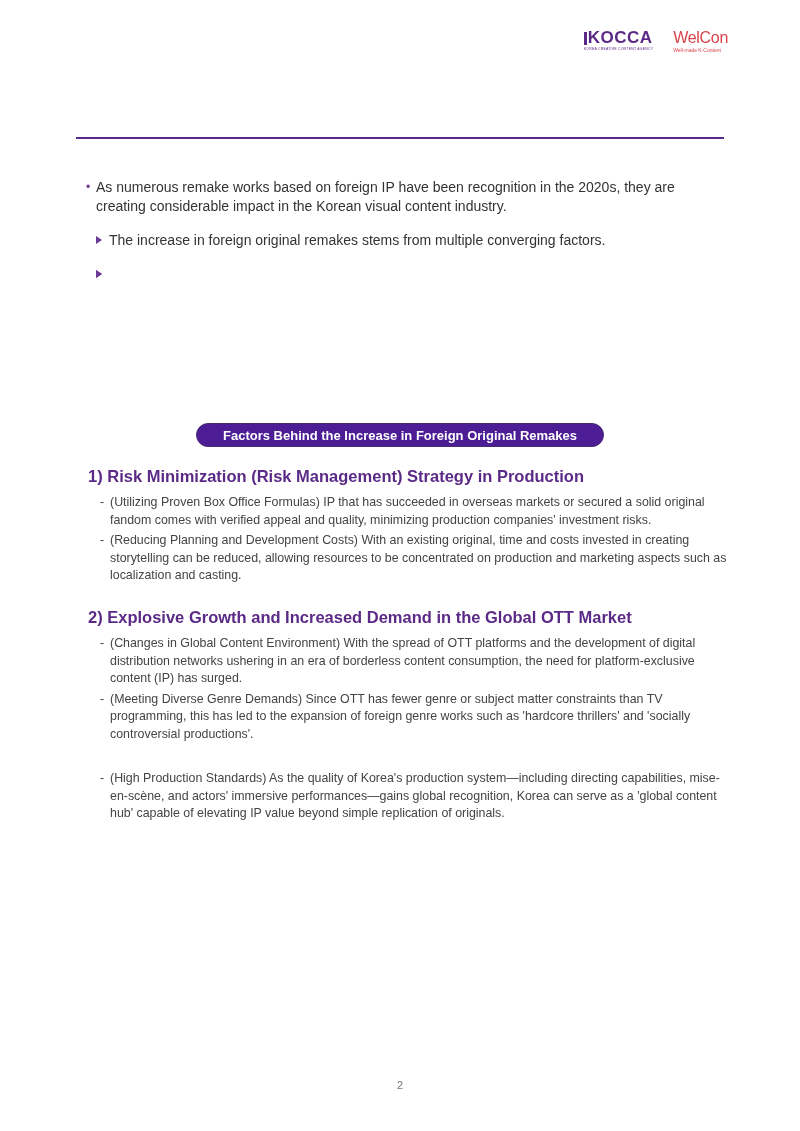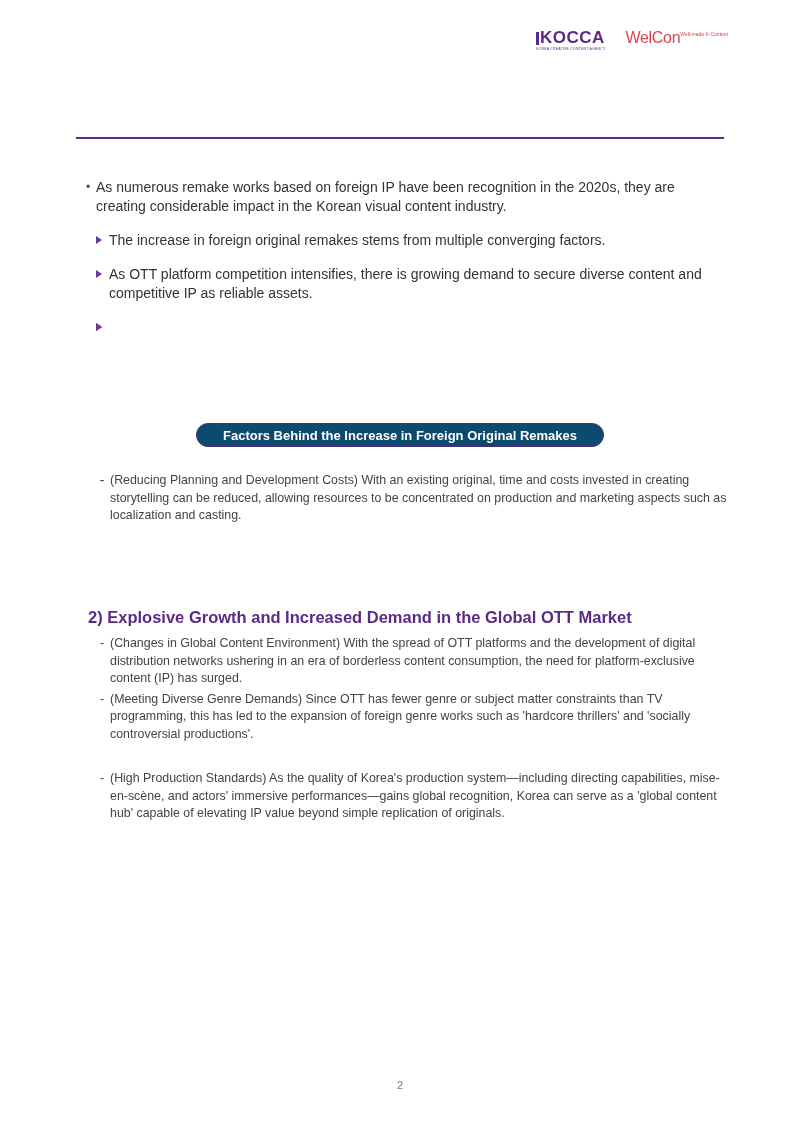--- a/index.html
+++ b/index.html
@@ -3,31 +3,31 @@
 <meta charset="utf-8">
 <style>
   html, body { margin: 0; padding: 0; background: #ffffff; }
   body { width: 800px; height: 1131px; position: relative; overflow: hidden;
          font-family: "Liberation Sans", sans-serif; color: #333333; }
   .logos { position: absolute; top: 30px; right: 72px; display: flex; align-items: flex-start; gap: 20px; }
   .kocca { display: flex; flex-direction: column; align-items: flex-start; }
   .kocca-mark { font-family: "Liberation Sans", sans-serif; font-weight: 700; font-size: 17px; letter-spacing: 0.5px; color: #5b2a86; line-height: 16px; display: flex; align-items: center; }
   .kocca-mark .bar { display: inline-block; width: 3px; height: 13px; background: #5b2a86; margin-right: 1px; }
   .kocca-sub { font-size: 3.5px; color: #5b2a86; letter-spacing: 0.2px; margin-top: 1px; white-space: nowrap; }
-  .welcon { display: flex; flex-direction: row; align-items: flex-start; }
+  .welcon { display: flex; flex-direction: column; align-items: flex-start; }
   .welcon-mark { font-size: 16px; color: #d9434b; line-height: 16px; letter-spacing: -0.3px; }
   .welcon-sub { font-size: 5px; color: #d9434b; white-space: nowrap; margin-top: 1px; }
   .rule { position: absolute; left: 76px; top: 137px; width: 648px; height: 2px; background: #5b2a86; }
   .content { position: absolute; left: 86px; top: 178px; width: 640px; }
   .lead { position: relative; padding-left: 10px; font-size: 14px; line-height: 19px; color: #333; }
   .lead .dot { position: absolute; left: 0; top: 0; color: #6a3a96; font-size: 12px; }
   .arrows { margin-top: 8px; }
   .arrow-item { position: relative; padding-left: 23px; font-size: 14px; line-height: 19px; color: #333; margin-bottom: 8px; margin-top: 15px; }
   .arrow-item .tri { position: absolute; left: 10px; top: 5px; width: 0; height: 0; border-left: 6px solid #6a3a96; border-top: 4px solid transparent; border-bottom: 4px solid transparent; }
-  .pill-wrap { position: absolute; left: 196px; top: 423px; width: 408px; height: 24px; border-radius: 12px; background: #0c4a6e; border: 1.5px solid #4a2a74; box-sizing: border-box; display: flex; align-items: center; justify-content: center; }
+  .pill-wrap { position: absolute; left: 196px; top: 423px; width: 408px; height: 24px; border-radius: 12px; background: #4c1d95; border: 1.5px solid #4a2a74; box-sizing: border-box; display: flex; align-items: center; justify-content: center; }
   .pill-wrap span { color: #ffffff; font-weight: 700; font-size: 13px; }
   .section { position: absolute; left: 88px; width: 640px; }
   .section h2 { margin: 0; font-size: 16.5px; font-weight: 700; color: #5b2a86; line-height: 22px; }
   .dash-list { margin-top: 7px; }
   .dash-item { position: relative; padding-left: 22px; font-size: 12.4px; line-height: 17.5px; color: #444; margin-bottom: 3px; }
   .dash-item .dash { position: absolute; left: 12px; top: 0; }
   .page-num { position: absolute; top: 1079px; left: 0; width: 800px; text-align: center; font-size: 11px; color: #777; }
 </style>
 </head>
 <body>
@@ -48,33 +48,33 @@
 
 <div class="rule"></div>
 
 <div class="content">
   <div class="lead">
     <span class="dot">•</span>
     <span>As numerous remake works based on foreign IP have been recognition in the 2020s, they are creating considerable impact in the Korean visual content industry.</span>
   </div>
   <div class="arrows">
     <div class="arrow-item"><span class="tri"></span><span>The increase in foreign original remakes stems from multiple converging factors.</span></div>
-    <div class="arrow-item"><span class="tri"></span><span>As OTT platform competition intensifies, there is growing demand to secure diverse content and competitive IP as reliable assets.</span></div>
     <div class="arrow-item"><span class="tri"></span></div>
     <div class="arrow-item"><span class="tri"></span></div>
   </div>
 </div>
 
 <div class="pill-wrap">
   <span>Factors Behind the Increase in Foreign Original Remakes</span>
 </div>
 
 <div class="section" style="top:465px;">
+  <h2>1) Risk Minimization (Risk Management) Strategy in Production</h2>
   <div class="dash-list">
-    <div class="dash-item"><span class="dash">-</span></div>
+    <div class="dash-item"><span class="dash">-</span><span>(Utilizing Proven Box Office Formulas) IP that has succeeded in overseas markets or secured a solid original fandom comes with verified appeal and quality, minimizing production companies' investment risks.</span></div>
     <div class="dash-item"><span class="dash">-</span><span>(Reducing Planning and Development Costs) With an existing original, time and costs invested in creating storytelling can be reduced, allowing resources to be concentrated on production and marketing aspects such as localization and casting.</span></div>
   </div>
 </div>
 
 <div class="section" style="top:606px;">
   <h2>2) Explosive Growth and Increased Demand in the Global OTT Market</h2>
   <div class="dash-list">
     <div class="dash-item"><span class="dash">-</span><span>(Changes in Global Content Environment) With the spread of OTT platforms and the development of digital distribution networks ushering in an era of borderless content consumption, the need for platform-exclusive content (IP) has surged.</span></div>
     <div class="dash-item"><span class="dash">-</span><span>(Meeting Diverse Genre Demands) Since OTT has fewer genre or subject matter constraints than TV programming, this has led to the expansion of foreign genre works such as 'hardcore thrillers' and 'socially controversial productions'.</span></div>
   </div>

